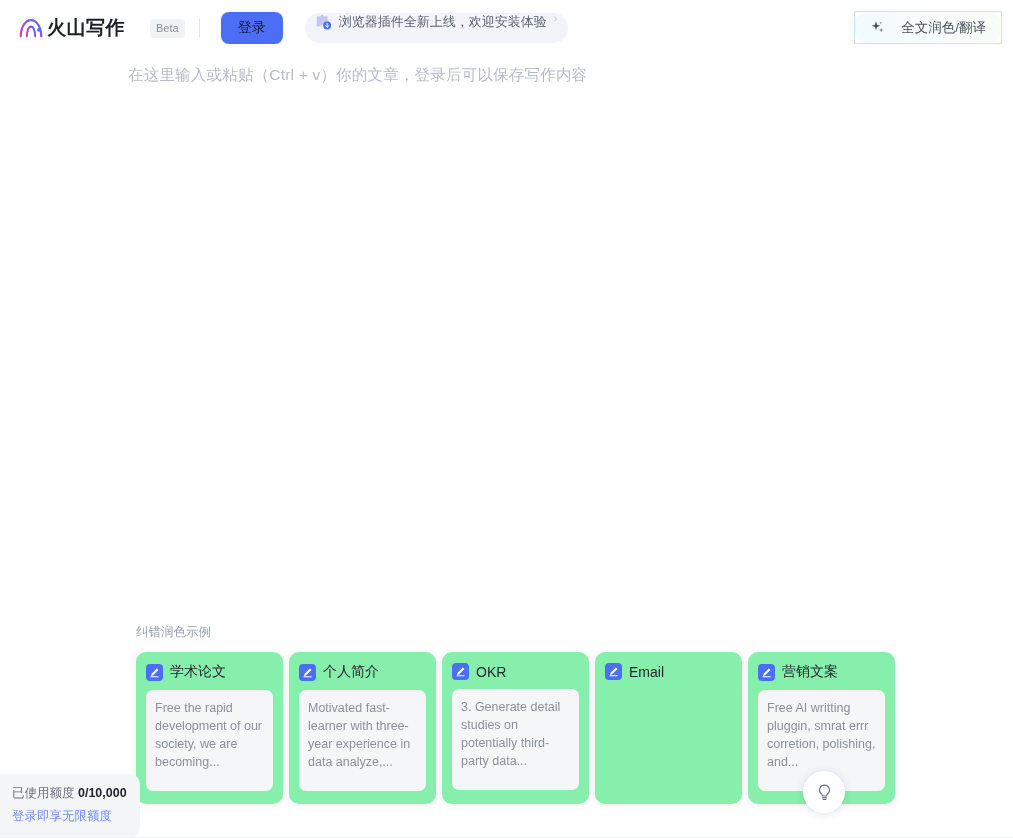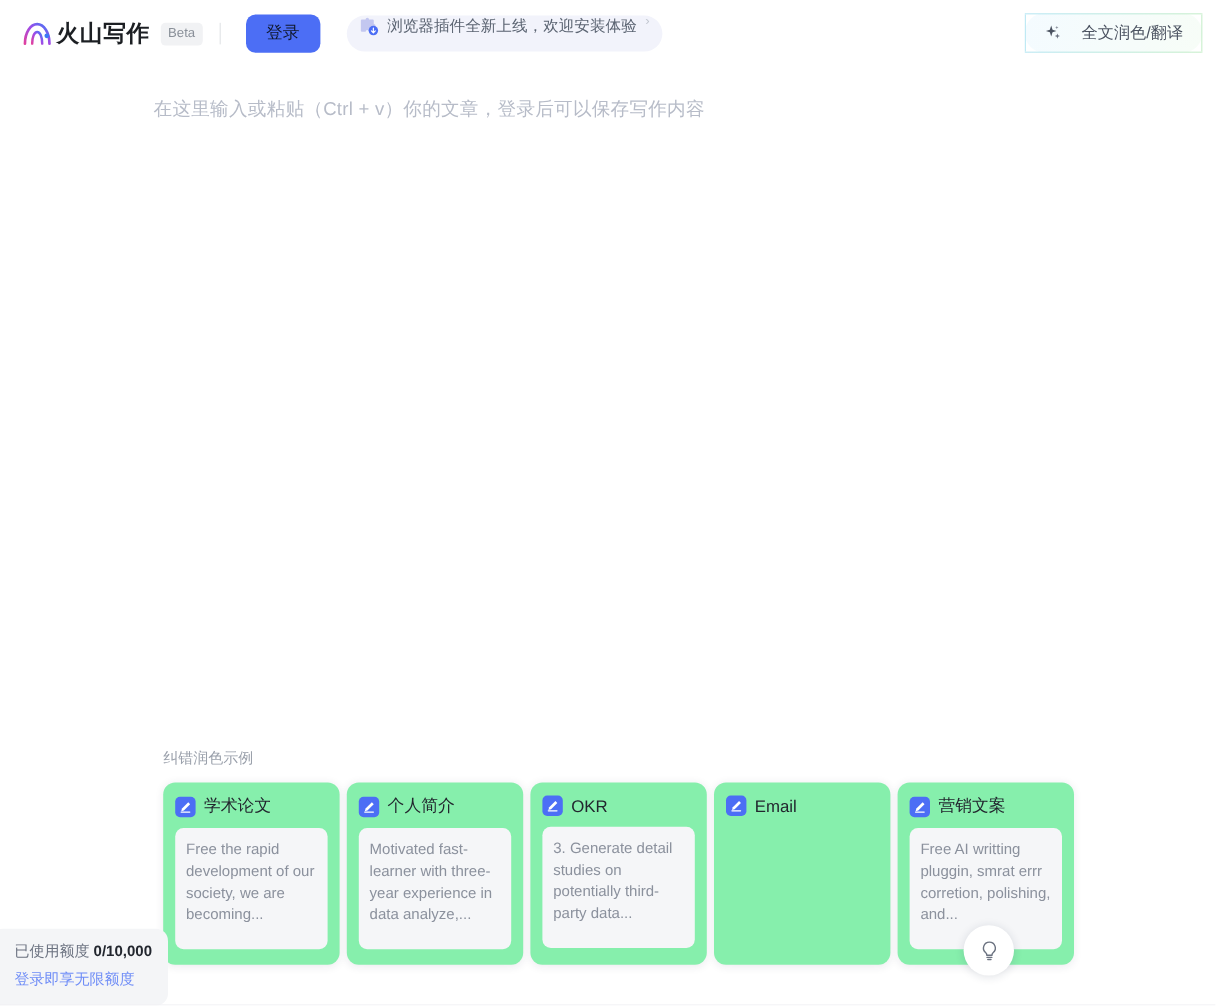--- a/index.html
+++ b/index.html
@@ -16,21 +16,21 @@
     position: absolute; left: 0; top: 0; width: 1013px; height: 56px;
     display: flex; align-items: center; background: #ffffff;
   }
   .brand { display: flex; align-items: center; margin-left: 18px; }
   .logo-mark { width: 26px; height: 26px; display: block; }
   .brand-name {
     font-size: 19px; font-weight: 700; color: #1c1f23;
     margin-left: 3px; letter-spacing: .5px;
   }
   .beta-badge {
-    margin-left: 9px; background: #f1f2f4; color: #8a9099;
+    margin-left: 25px; background: #f1f2f4; color: #8a9099;
     font-size: 11px; line-height: 1; padding: 4px 6px; border-radius: 4px;
     font-family: "Liberation Sans", sans-serif;
   }
   .v-divider { width: 1px; height: 18px; background: #e3e5e8; margin-left: 14px; }
 
   .login-btn {
     margin-left: 21px; background: #4c6ef5; color: #0f172a;
     font-size: 14px; font-weight: 500;
     padding: 7px 17px; border-radius: 8px; border: none; cursor: pointer;
     white-space: nowrap;
@@ -55,21 +55,21 @@
     background: linear-gradient(100deg,#f4fbff 0%, #f7fdf7 100%);
     border: 1px solid; border-image: linear-gradient(100deg,#bfe9f5,#cdf0cf) 1;
     border-color: #c6ecef;
   }
   .polish-btn .label { font-size: 13.5px; color: #4b5361; white-space: nowrap; }
 
   
   .editor { position: absolute; left: 0; top: 56px; width: 1013px; height: 782px; }
   .placeholder {
     position: absolute; left: 128px; top: 9px;
-    font-size: 15.5px; color: #b7bcc8; letter-spacing: .2px; white-space: nowrap; margin-top: 16px;
+    font-size: 15.5px; color: #b7bcc8; letter-spacing: .2px; white-space: nowrap;
   }
 
   
   .examples { position: absolute; left: 136px; top: 568px; width: 760px; }
   .examples-title { font-size: 12.5px; color: #9aa0ab; margin-bottom: 11px; }
   .card-row { display: flex; gap: 6px; }
   .card {
     width: 147px; height: 152px; background: #86efac;
     border-radius: 10px; padding: 11px 10px 10px 10px;
     box-shadow: 0 1px 7px rgba(30,40,70,.085);

